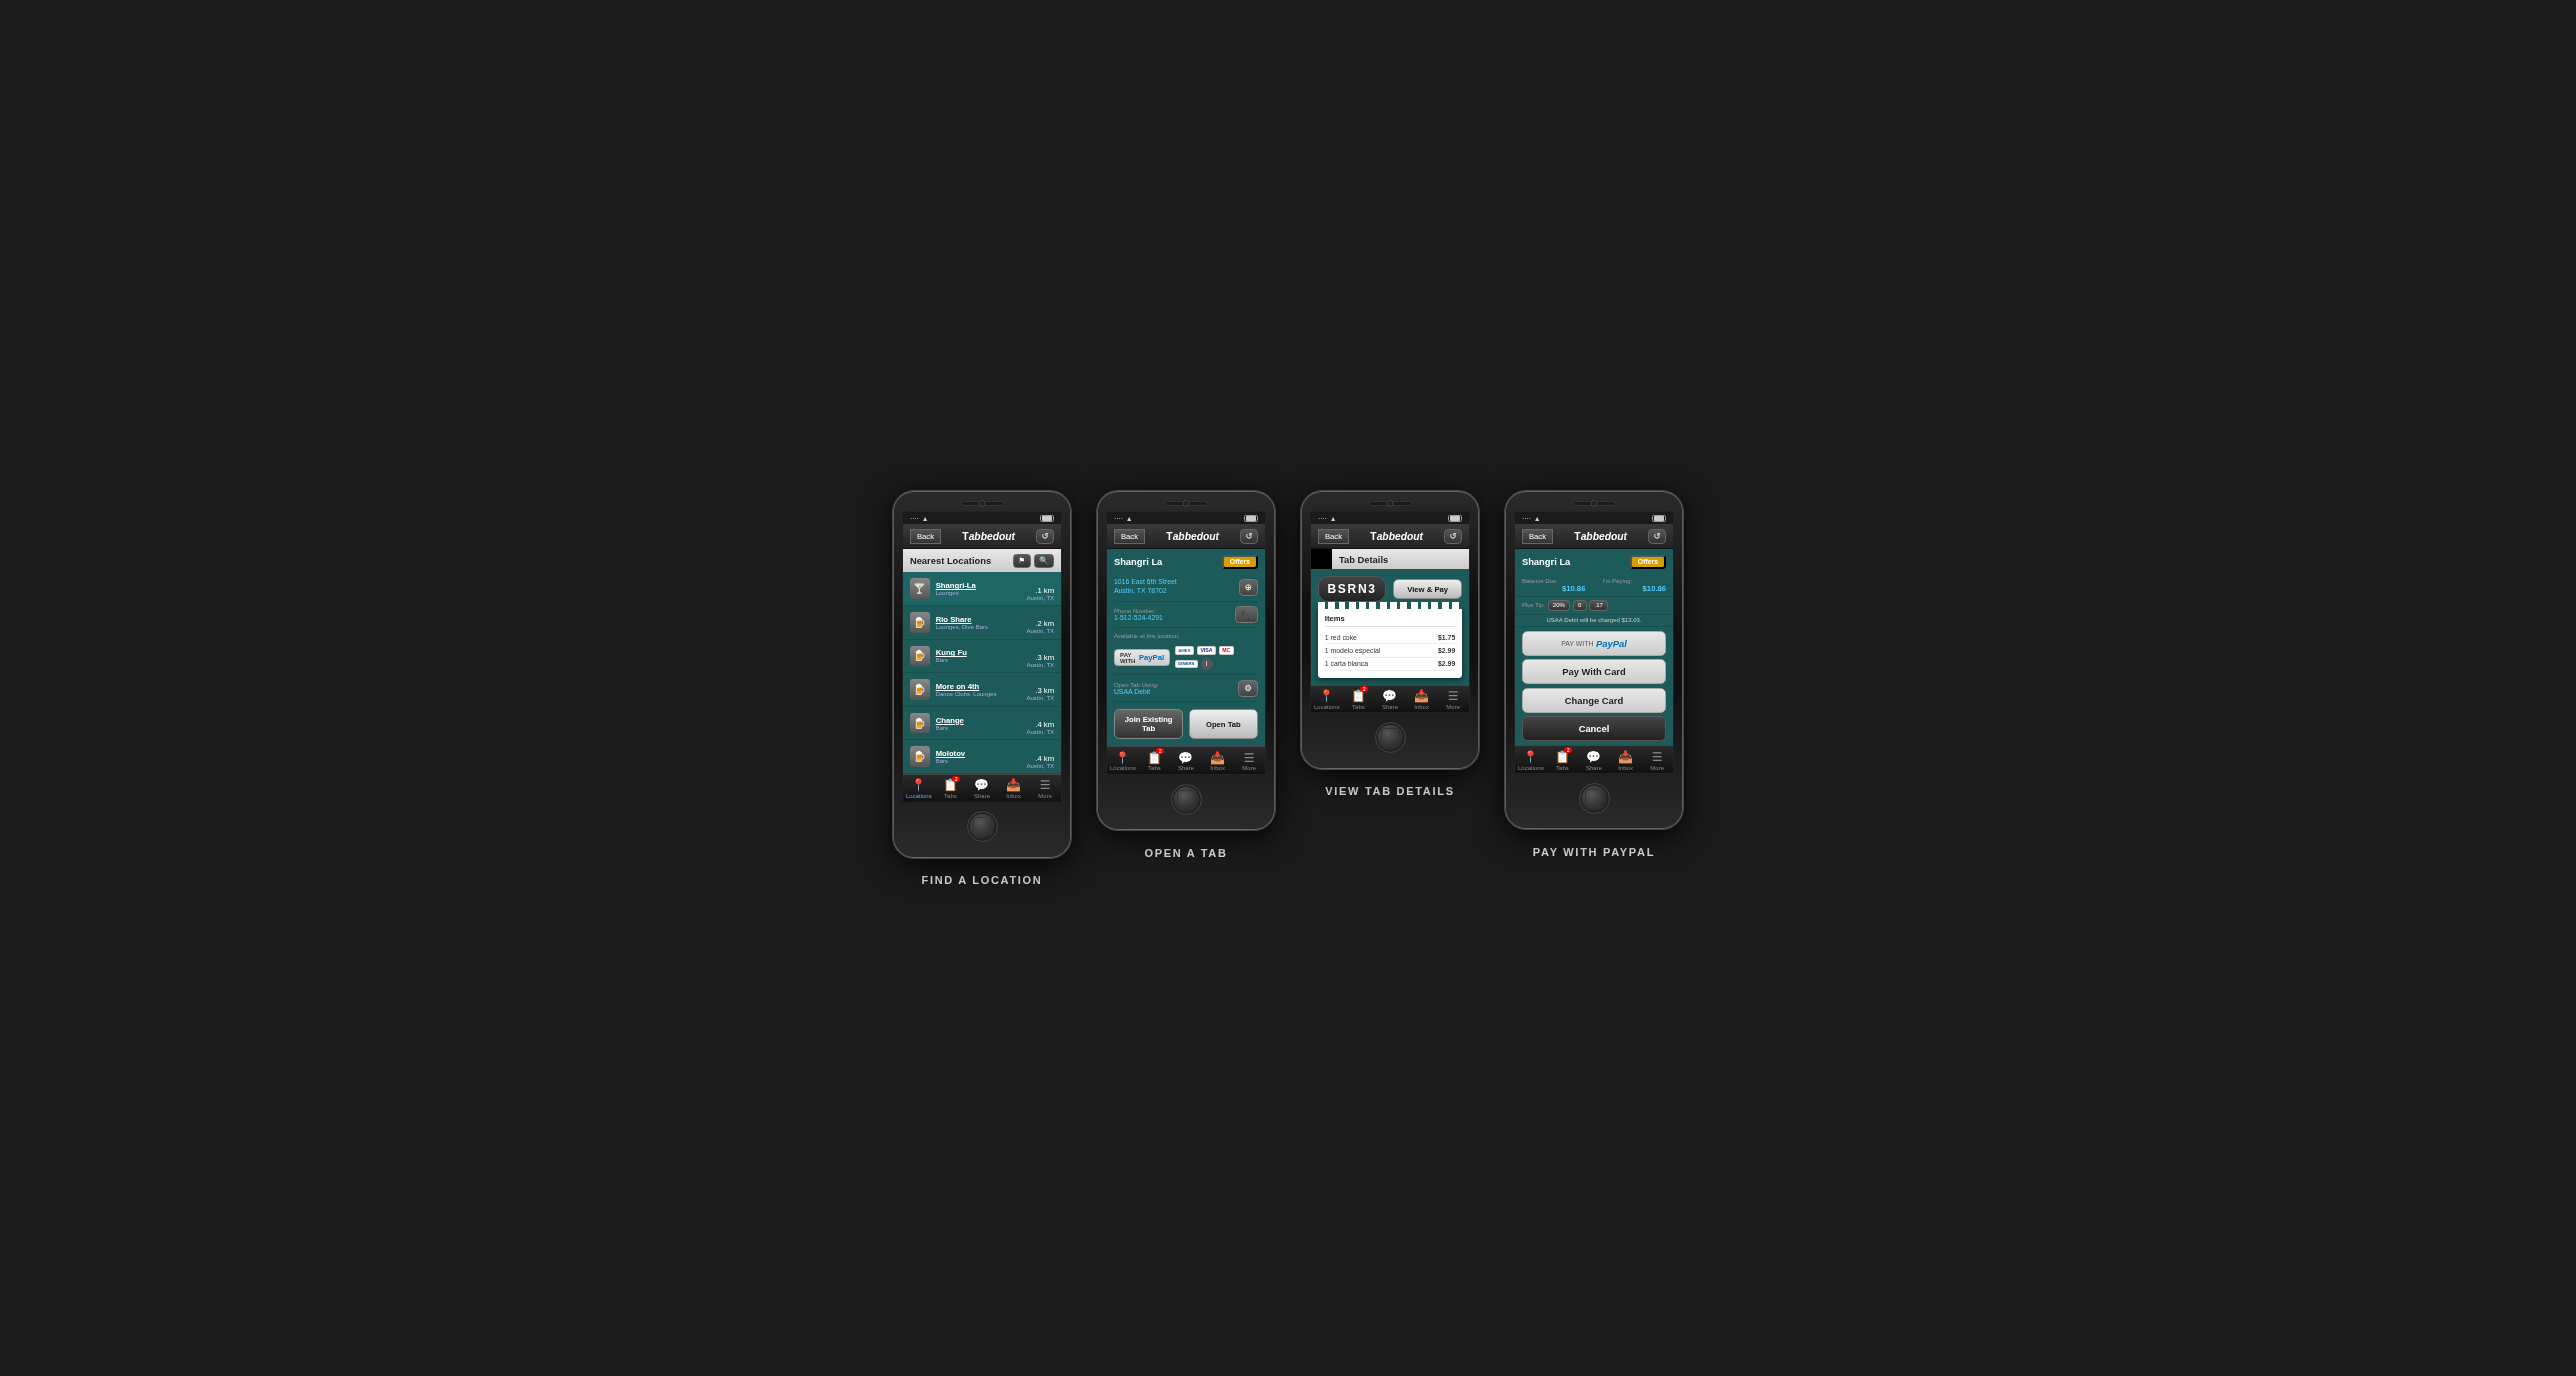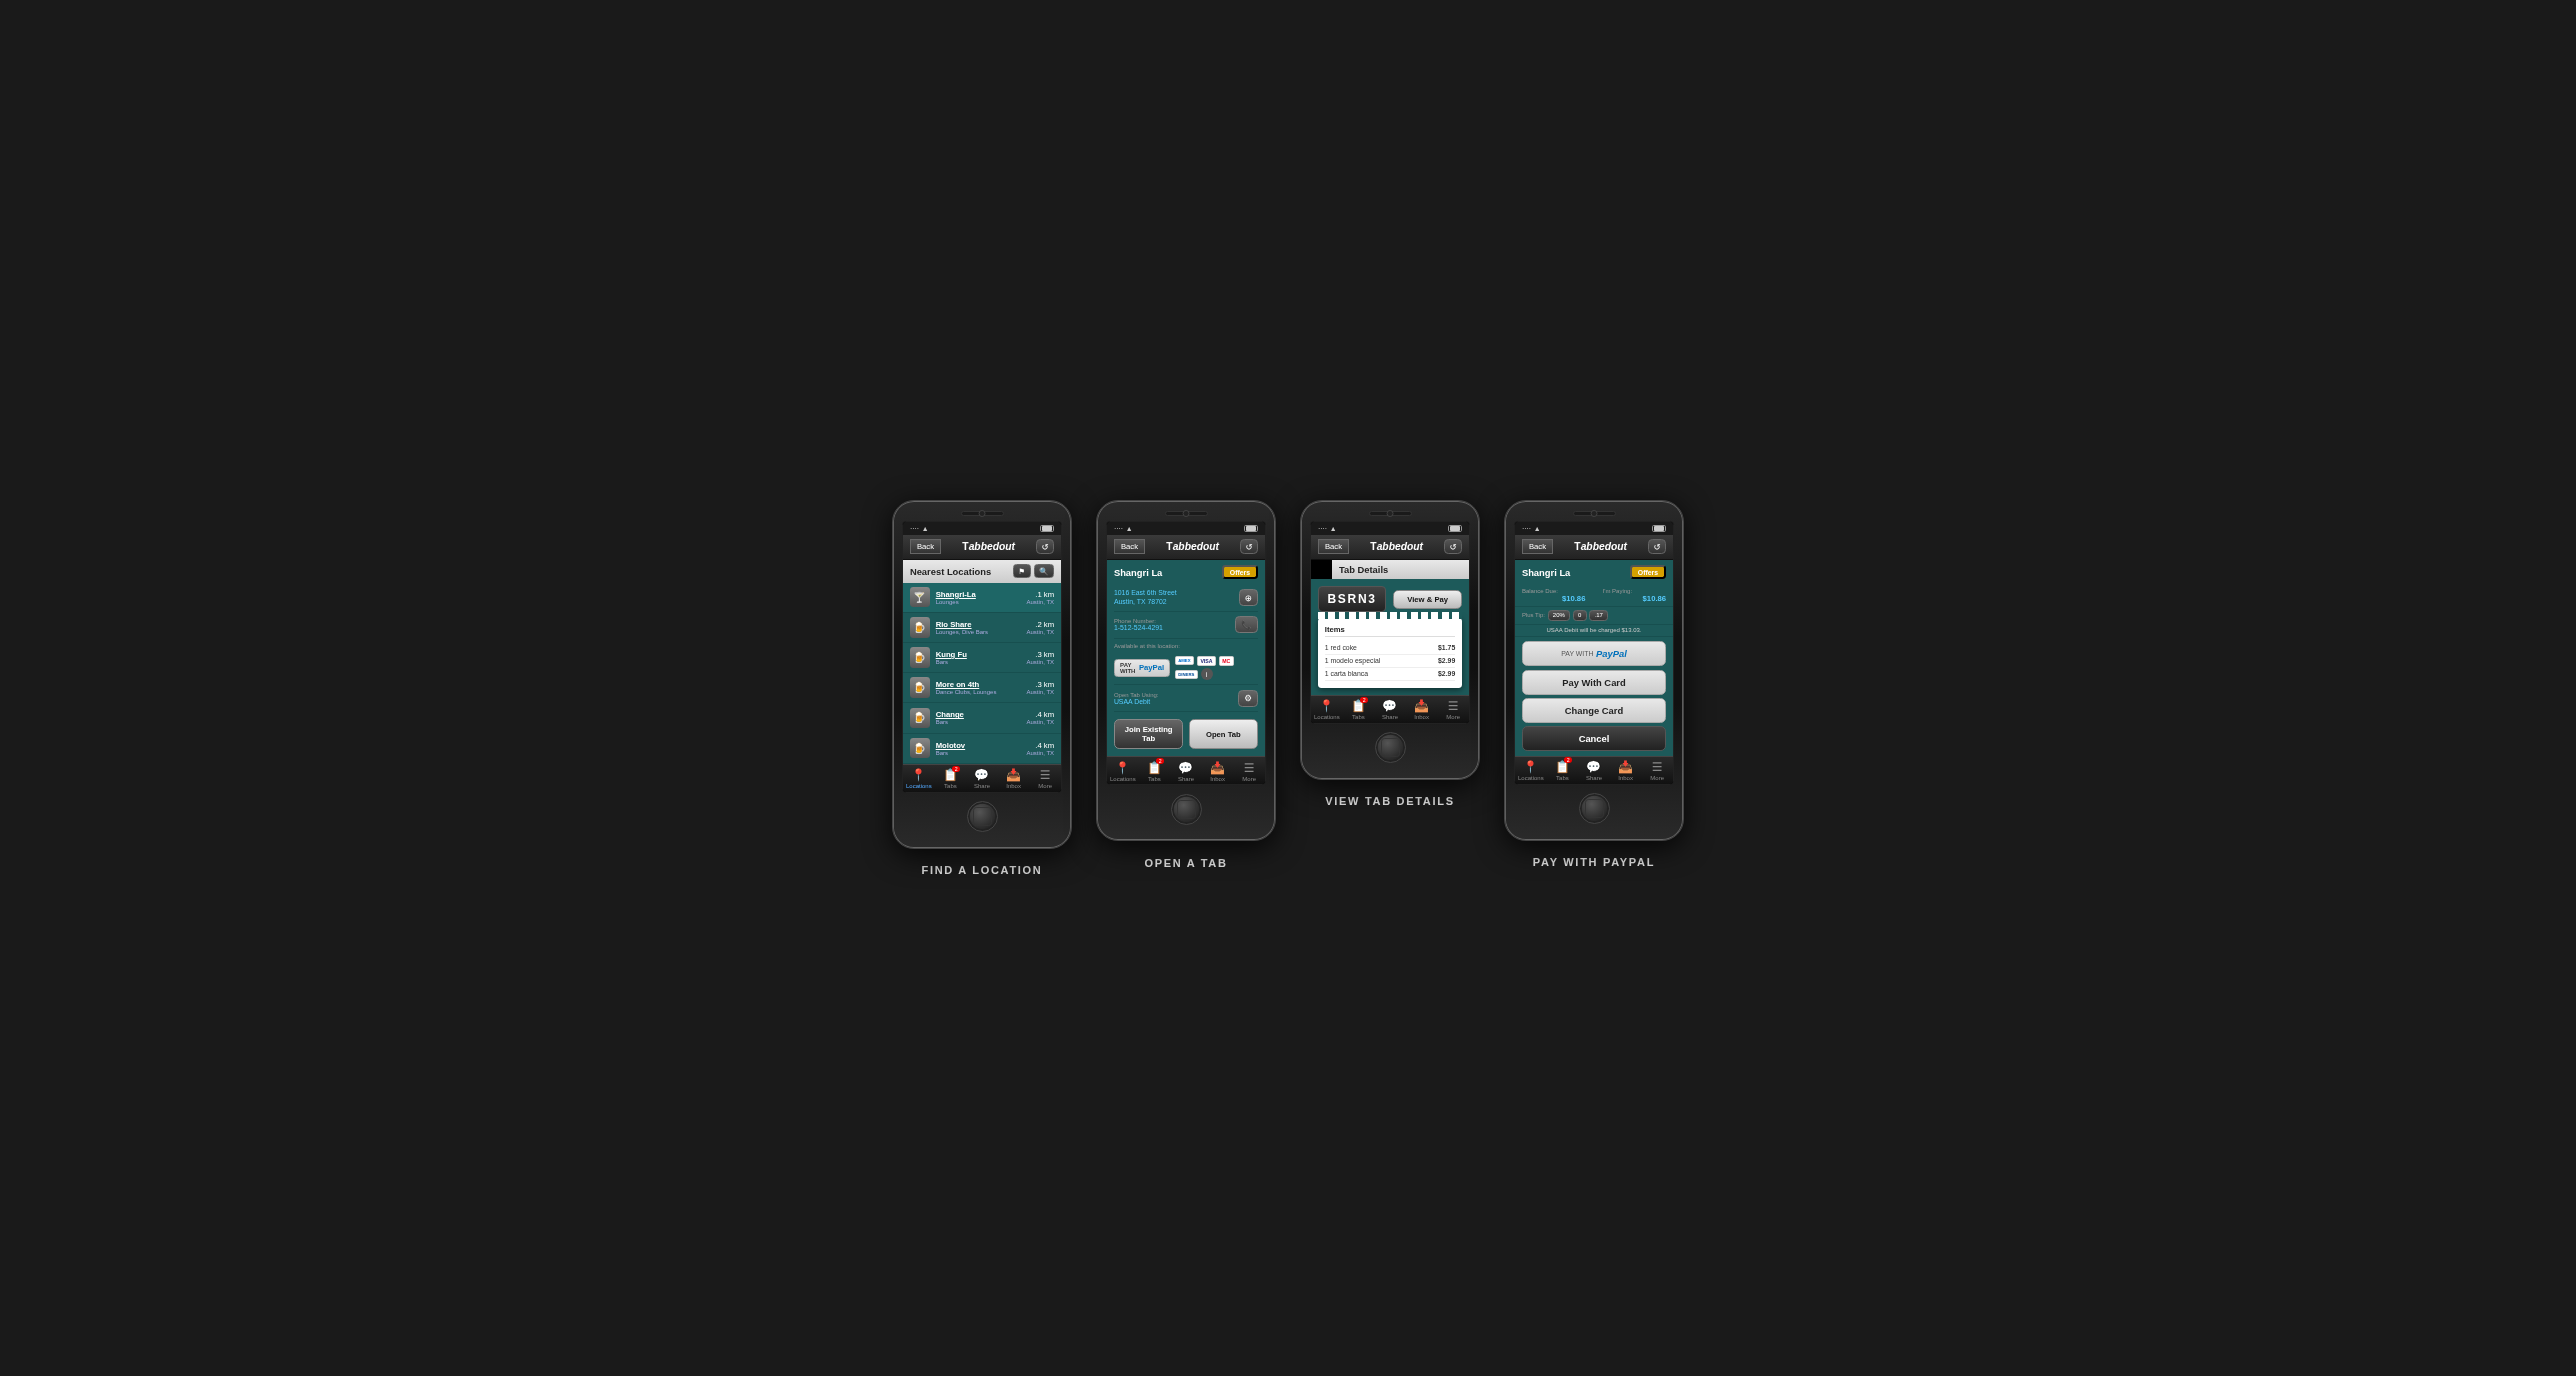--- a/index.html
+++ b/index.html
@@ -179,21 +179,21 @@
       align-items: center;
       justify-content: center;
       font-size: 10.3px;
       margin-right: 5.2px;
       flex-shrink: 0;
     }
     .location-info { flex: 1; }
     .location-name { color: #fff; font-size: 7.7px; font-weight: 600; text-decoration: underline; }
     .location-type { color: #aad; font-size: 6px; }
     .location-dist { text-align: right; }
-    .location-dist-km { color: #fff; font-size: 7.7px; }
+    .location-dist-km { color: #fff; font-size: 7.7px; margin-top: 9px; }
     .location-dist-city { color: #aad; font-size: 6px; }
     
     .tab-bar {
       background: linear-gradient(180deg, #2a2a2a, #111);
       display: flex;
       border-top: 0.9px solid #444;
     }
     .tab-item {
       flex: 1;
       display: flex;
@@ -365,21 +365,21 @@
     .tab-code-row {
       display: flex;
       align-items: center;
       gap: 6.9px;
       width: 100%;
       margin-bottom: 5.2px;
     }
     .tab-code {
       background: linear-gradient(180deg, #444, #222);
       border: 1.7px solid #555;
-      border-radius: 4px;
+      border-radius: 10px;
       padding: 5.2px 8.6px;
       color: #fff;
       font-size: 12px;
       font-weight: 700;
       letter-spacing: 1.7px;
     }
     .view-pay-btn {
       flex: 1;
       background: linear-gradient(180deg, #eee, #bbb);
       border: 0.9px solid #888;

